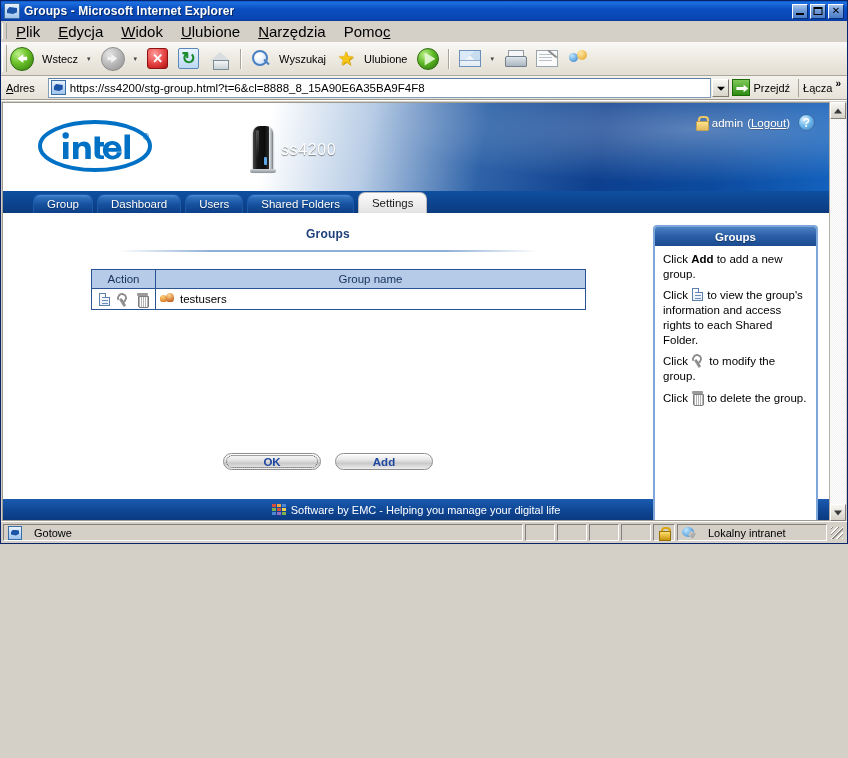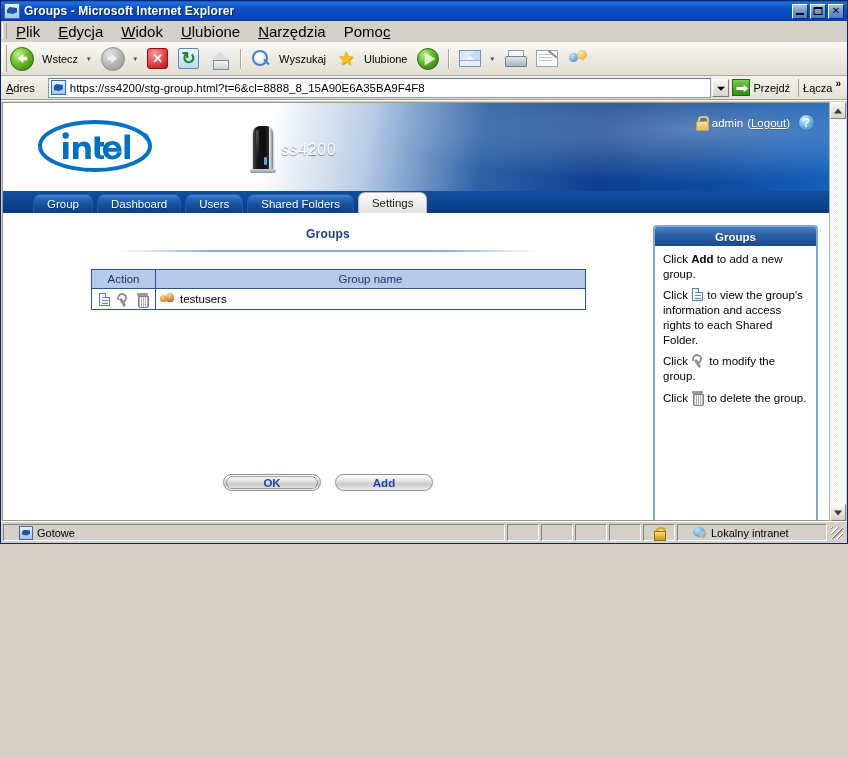--- a/index.html
+++ b/index.html
@@ -496,21 +496,21 @@
   
   .statusbar {
     height:22px; min-height:22px;
     background:#d4d0c8;
     display:flex; align-items:stretch;
     padding:2px 2px 2px 2px; gap:2px;
     border-top:1px solid #fff;
   }
   .sb-pane {
     border:1px solid #fff; border-top-color:#84807a; border-left-color:#84807a;
-    display:flex; align-items:center; padding:0 15px; gap:4px;
+    display:flex; align-items:center; padding:0 4px; gap:12px;
     font-size:11px; color:#000; white-space:nowrap;
   }
   .sb-main { flex:1 1 auto; min-width:0; }
   .sb-small { width:30px; flex:0 0 30px; }
   .sb-lock { width:22px; flex:0 0 22px; justify-content:center; }
   .sb-zone { width:150px; flex:0 0 150px; }
   .sb-grip { width:16px; flex:0 0 16px; position:relative; }
   .sb-grip::after {
     content:""; position:absolute; right:2px; bottom:2px; width:12px; height:12px;
     background: repeating-linear-gradient(135deg,
@@ -718,20 +718,34 @@
               </p>
               <p>
                 <span>Click </span><span class="ic-trash"></span><span> to delete the group.</span>
               </p>
             </div>
           </div>
         </div>
 
       </div>
 
+      <div class="site-footer">
+        <span class="emc-logo">
+          <i style="background:#d94f3d"></i>
+            <i style="background:#f0a63c"></i>
+            <i style="background:#4f86d4"></i>
+          <i style="background:#7fb34a"></i>
+            <i style="background:#d94f3d"></i>
+            <i style="background:#f0d24f"></i>
+          <i style="background:#4f86d4"></i>
+            <i style="background:#9a6fbf"></i>
+            <i style="background:#7fb34a"></i>
+        </span>
+        <span>Software by EMC - Helping you manage your digital life</span>
+      </div>
 
     </div>
 
     <div class="vscroll">
       <div class="scroll-btn scroll-up"></div>
       <div class="scroll-track"></div>
       <div class="scroll-btn scroll-down"></div>
     </div>
 
   </div>

